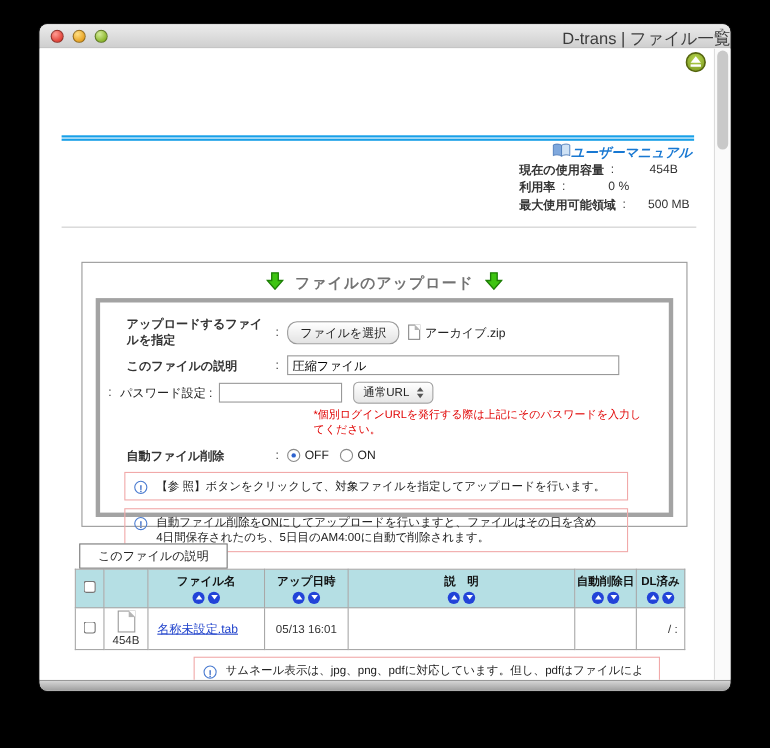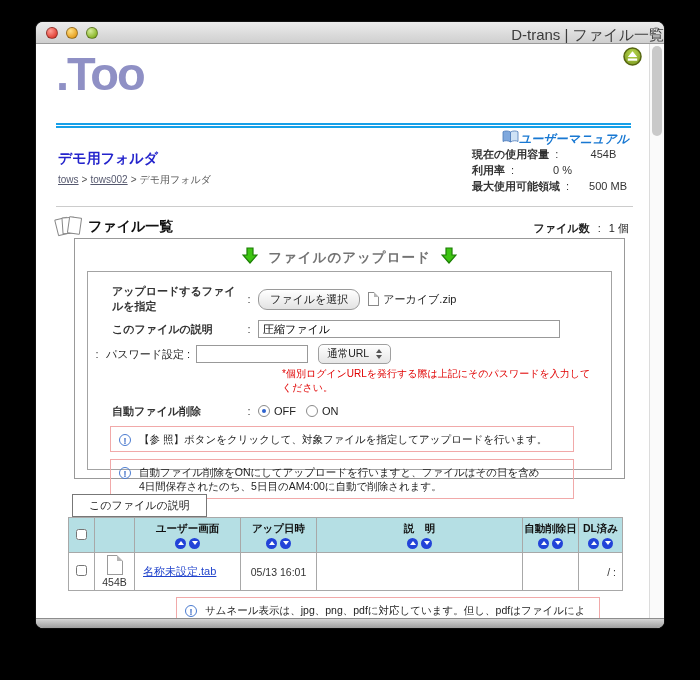--- a/index.html
+++ b/index.html
@@ -64,21 +64,21 @@
   .docs-icon i:nth-child(3){ left:12px; top:1px; transform:rotate(8deg); }
   .listhead .ltitle { position:absolute; left:32px; top:2px; font-size:14px; font-weight:bold; color:#111; }
   .filecount { position:absolute; right:2px; top:5px; font-size:11px; color:#222; }
   .filecount .fl { font-weight:bold; }
   .filecount .fc { margin:0 5px; }
 
   
   .upload-box { position:absolute; left:38px; top:194px; width:551px; height:241px; border:1px solid #999; background:#fff; }
   .up-title { margin-top:8px; display:flex; justify-content:center; align-items:center; gap:10px; }
   .up-title .t { font-size:13.5px; font-weight:bold; letter-spacing:1px; color:#737373; }
-  .upload-inner { position:absolute; left:12px; right:12px; top:32px; bottom:8px; border:1px solid #a3a3a3; padding:12px 17px 0 0; }
+  .upload-inner { position:absolute; left:12px; right:12px; top:32px; bottom:8px; border:4px solid #a3a3a3; padding:12px 17px 0 0; }
 
   .frow { display:flex; align-items:center; min-height:20px; margin-bottom:5px; font-size:11px; color:#222; }
   .frow .flabel { width:152px; padding-left:24px; font-weight:bold; color:#333; }
   .frow .fcolon { width:18px; text-align:center; color:#333; }
   .mac-btn { display:inline-block; font-size:11px; color:#222; background:linear-gradient(#ffffff,#e3e3e3);
              border:1px solid #9a9a9a; border-radius:9px; padding:2px 11px; cursor:pointer; }
   .sq-btn  { display:inline-block; font-size:11px; color:#222; background:#fff;
              border:1px solid #777; padding:3px 16px; cursor:pointer; }
   .file-ic { position:relative; display:inline-block; width:11px; height:14px; background:#fff;
              border:1px solid #8a8a8a; margin:0 4px 0 8px; }
@@ -146,21 +146,20 @@
       <span class="light yellow"></span>
       <span class="light green"></span>
     </div>
     <div class="title">D-trans | ファイル一覧</div>
     <div class="resize-glyph">⤢</div>
   </div>
 
   <div class="content">
     <div class="page">
 
-      <div class="logo">.Too</div>
 
       <div class="eject">
         <svg width="19" height="19" viewBox="0 0 19 19">
           <defs>
             <radialGradient id="g1" cx="50%" cy="35%" r="70%">
               <stop offset="0%" stop-color="#b8d84e"></stop>
                 <stop offset="100%" stop-color="#7d9a22"></stop>
             </radialGradient>
           </defs>
           <circle cx="9.5" cy="9.5" r="8.5" fill="url(#g1)" stroke="#55650f" stroke-width="1.5"></circle>
@@ -175,26 +174,20 @@
           <span>
             <svg width="17" height="14" viewBox="0 0 17 14">
               <path d="M8.5 2 C6 0.5 2.5 0.8 1 1.8 L1 11.5 C2.5 10.5 6 10.3 8.5 12 Z" fill="#7fa8dd" stroke="#4a79b8" stroke-width="0.8"></path>
               <path d="M8.5 2 C11 0.5 14.5 0.8 16 1.8 L16 11.5 C14.5 10.5 11 10.3 8.5 12 Z" fill="#cfe2f5" stroke="#4a79b8" stroke-width="0.8"></path>
             </svg>
           </span>
           <span class="txt">ユーザーマニュアル</span>
         </div>
       </div>
 
-      <div class="folder">
-        <div class="ftitle">デモ用フォルダ</div>
-        <div class="crumbs">
-          <a>tows</a><span class="sep">&gt;</span><a>tows002</a><span class="sep">&gt;</span><span>デモ用フォルダ</span>
-        </div>
-      </div>
 
       <div class="stats">
         <div class="srow">
           <span class="slabel">現在の使用容量</span>
           <span class="scolon">:</span>
           <span class="sval">454B</span>
         </div>
         <div class="srow">
           <span class="slabel">利用率</span>
           <span class="scolon">:</span>
@@ -202,33 +195,20 @@
         </div>
         <div class="srow">
           <span class="slabel">最大使用可能領域</span>
           <span class="scolon">:</span>
           <span class="sval">500 MB</span>
         </div>
       </div>
 
       <div class="divider"></div>
 
-      <div class="listhead">
-        <span class="docs-icon">
-            <i></i>
-            <i></i>
-            <i></i>
-          </span>
-        <span class="ltitle">ファイル一覧</span>
-        <span class="filecount">
-          <span class="fl">ファイル数</span>
-          <span class="fc">:</span>
-          <span>1 個</span>
-        </span>
-      </div>
 
       <div class="upload-box">
         <div class="up-title">
           <span>
             <svg width="16" height="17" viewBox="0 0 16 17">
                 <path d="M5 1 h6 v7 h4 l-7 8 -7 -8 h4 z" fill="#3ec412" stroke="#1d7f06" stroke-width="1.2"></path>
               </svg>
           </span>
           <span class="t">ファイルのアップロード</span>
           <span>
@@ -303,21 +283,21 @@
             <col style="width:56px">
             <col style="width:44px">
         </colgroup>
         <tbody>
             <tr>
           <th>
             <input type="checkbox" class="cbx" style="">
           </th>
           <th></th>
           <th>
-            <div>ユーザー画面</div>
+            <div>ファイル名</div>
             <div class="sortpair">
               <span class="sc up">
                     <i></i>
                   </span>
               <span class="sc dn">
                     <i></i>
                   </span>
             </div>
           </th>
           <th>

